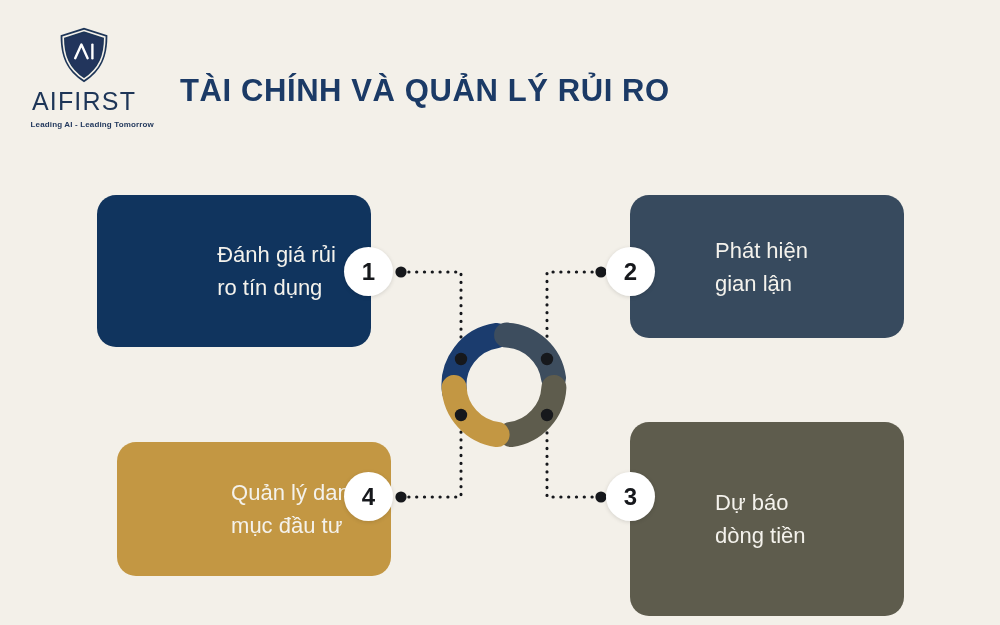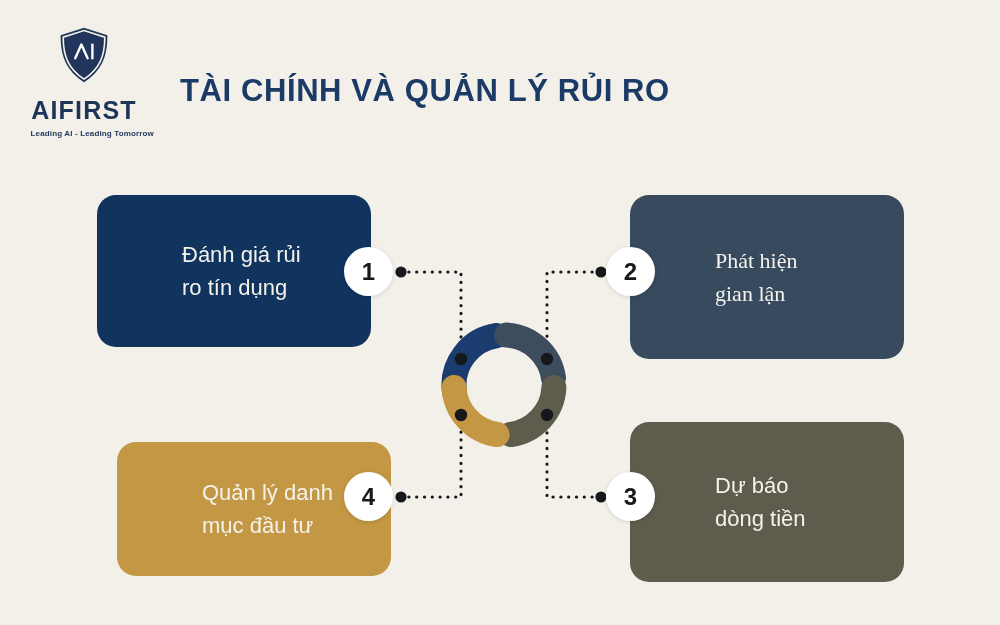--- a/index.html
+++ b/index.html
@@ -31,23 +31,23 @@
     height: 105px;
     text-align: center;
   }
   #logo-shield {
     width: 52px;
     height: 58px;
     margin: 0 auto;
     display: block;
   }
   #logo-wordmark {
-    margin-top: 14px;
+    margin-top: 5px;
     font-size: 25px;
-    font-weight: 700;
+    font-weight: 400;
     letter-spacing: 1.2px;
     color: #1d3557;
     line-height: 1;
     font-family: "Liberation Sans", sans-serif;
   }
   #logo-tagline {
     margin-top: 7px;
     font-size: 8px;
     font-weight: 700;
     letter-spacing: 0.15px;
@@ -81,27 +81,27 @@
     align-items: center;
     color: #f4f2ec;
     font-size: 22px;
     line-height: 1.5;
     font-weight: 400;
   }
   .card .card-label {
     display: block;
     white-space: pre-line;
   }
-  .card.left  { justify-content: flex-start; padding-left: 85px; }
+  .card.left  { justify-content: center; padding-left: 85px; }
   .card.right { justify-content: flex-start; padding-left: 85px; }
 
   #card-1 { left: 97px;  top: 195px; width: 274px; height: 152px; background: #10345e; }
-  #card-2 { left: 630px; top: 195px; width: 274px; height: 164px; background: #374a5e; font-family: Liberation Serif, serif; }
+  #card-2 { left: 630px; top: 195px; width: 274px; height: 143px; background: #374a5e; }
   #card-4 { left: 97px;  top: 442px; width: 274px; height: 134px; background: #c39743; margin-left: 20px; }
-  #card-3 { left: 630px; top: 422px; width: 274px; height: 160px; background: #5e5c4d; }
+  #card-3 { left: 630px; top: 422px; width: 274px; height: 194px; background: #5e5c4d; }
 
   
   .badge {
     position: absolute;
     width: 49px;
     height: 49px;
     border-radius: 50%;
     background: #ffffff;
     color: #16181c;
     font-size: 24px;

